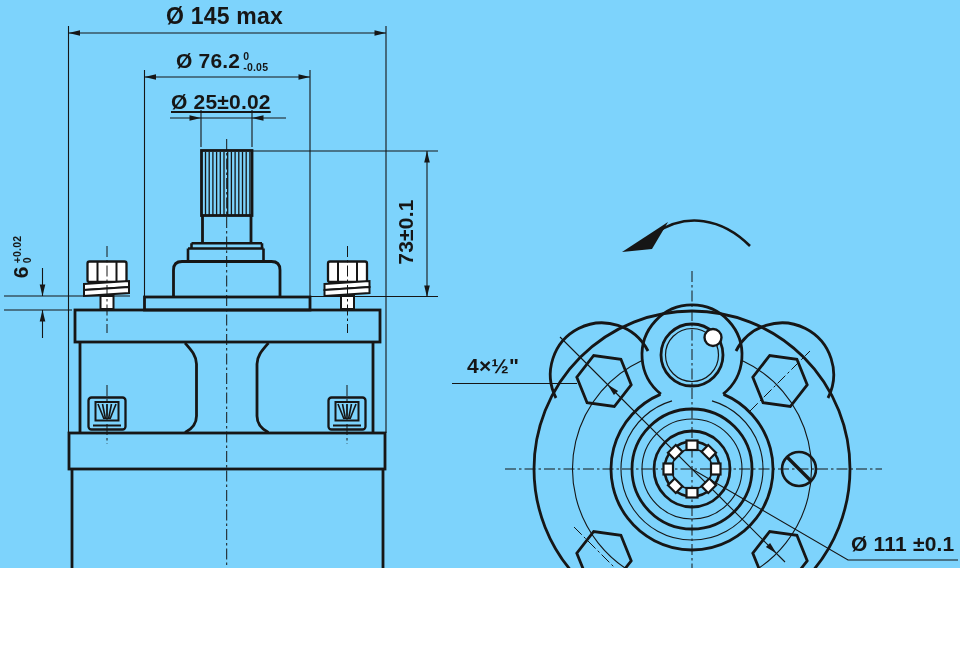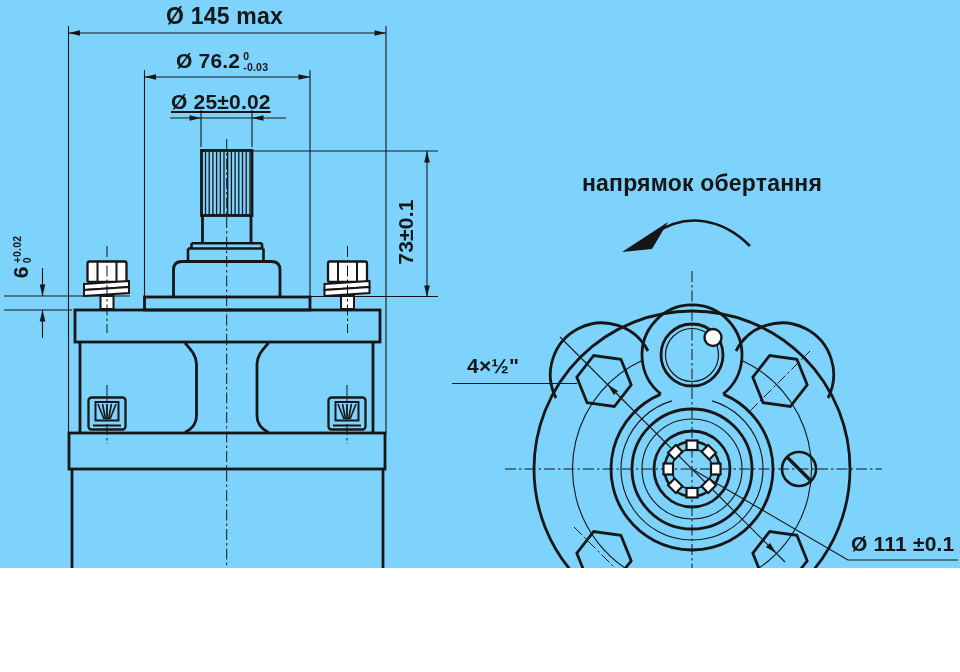--- a/index.html
+++ b/index.html
@@ -190,35 +190,34 @@
       </g>
     </g>
   </svg>
 
   <div class="lbl sz-lg" style="left:166px;top:3px;">Ø 145 max</div>
 
   <div class="lbl dim-compo" style="left:176px;top:49px;">
     <span class="main-val">Ø 76.2</span>
     <span class="tolstack">
       <span>0</span>
-      <span>-0.03</span>
+      <span>-0.05</span>
     </span>
   </div>
 
   <div class="lbl sz-md" style="left:171px;top:90px;text-decoration:underline;">Ø 25±0.02</div>
 
   <div class="lbl sz-md rot" style="left:371px;top:221px;width:70px;height:22px;">73±0.1</div>
 
   <div class="lbl rot" style="left:-1px;top:245px;width:44px;height:24px;">
     <span class="main-val">6</span>
     <span class="tolstack">
       <span>+0.02</span>
       <span>0</span>
     </span>
   </div>
 
-  <div class="lbl sz-lg" style="left:582px;top:170px;">напрямок обертання</div>
 
   <div class="lbl sz-md" style="left:467px;top:354px;">4×½"</div>
 
   <div class="lbl sz-md" style="left:851px;top:532px;text-align:center;">Ø 111 ±0.1</div>
 
 </div>
 
 </body></html>

